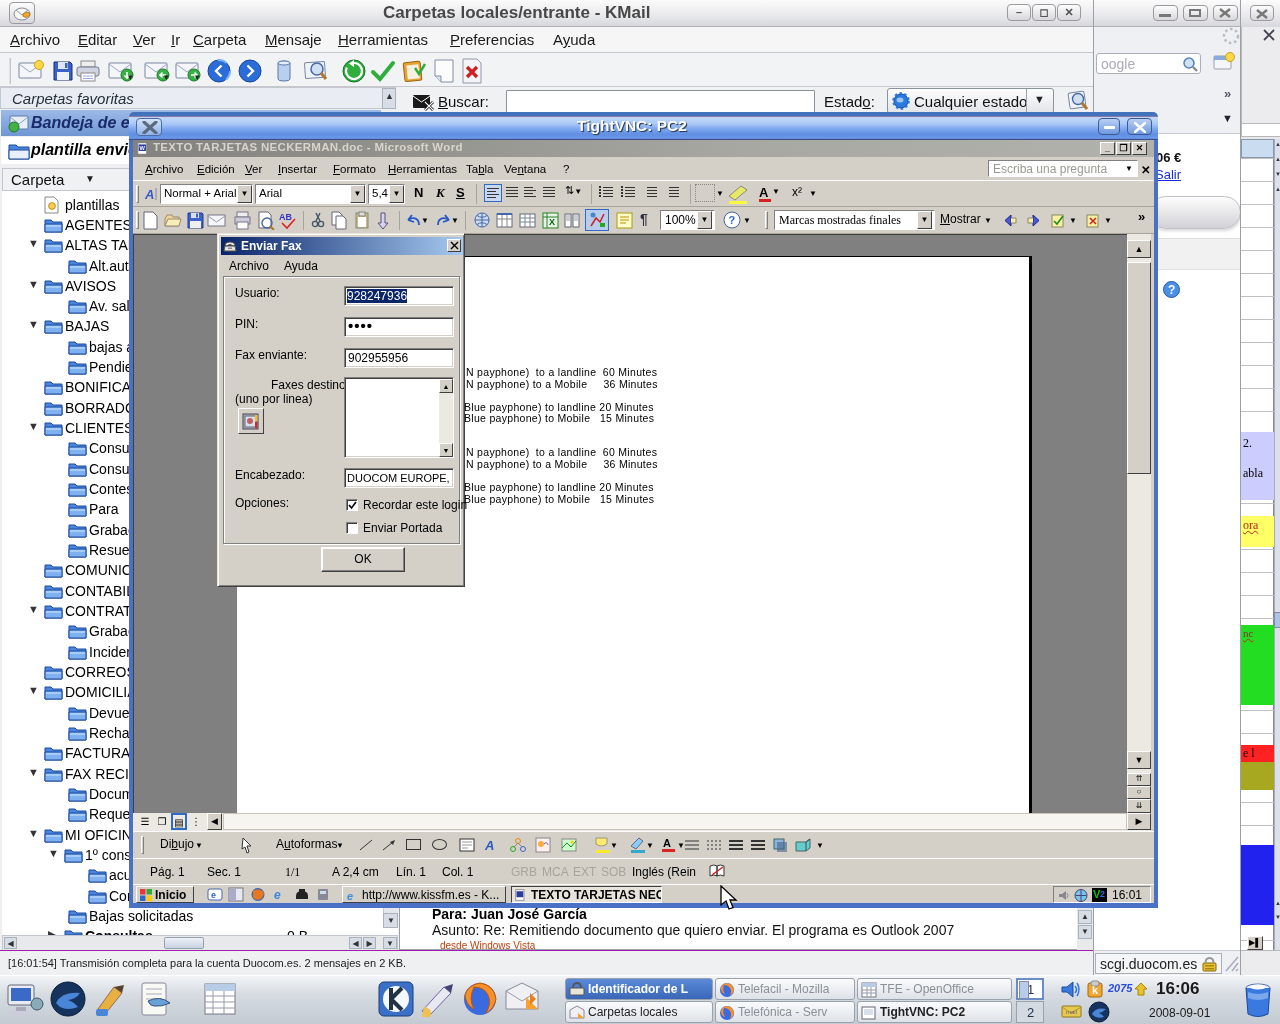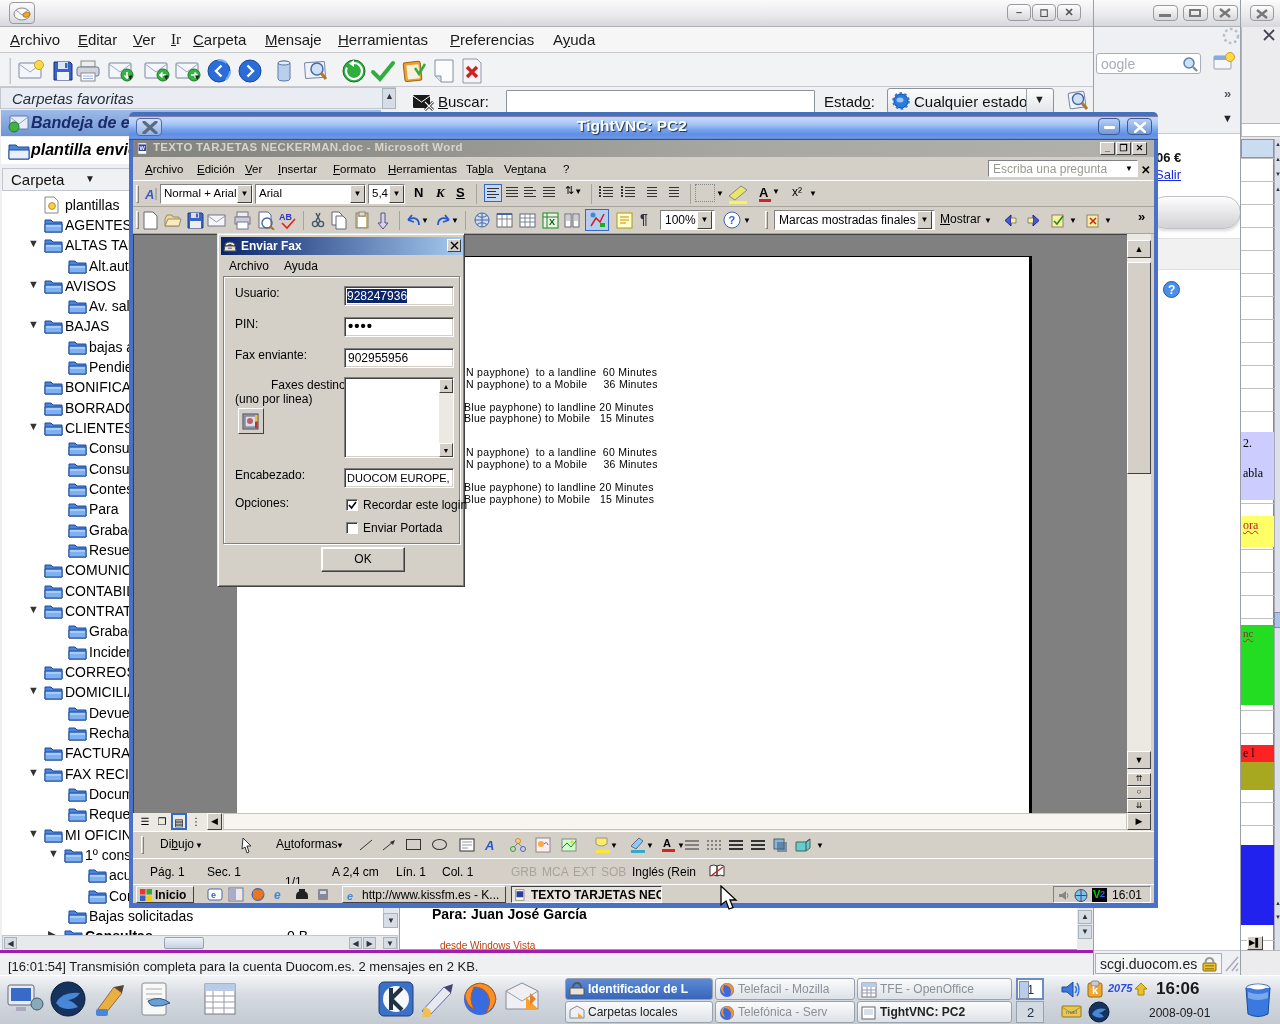--- a/index.html
+++ b/index.html
@@ -21,21 +21,21 @@
 #carp-h{position:absolute;left:2px;top:168px;width:394px;height:23px;background:#f0f1f3;border:1px solid #c2c7ce;font-size:15px;color:#111;}
 #tree{position:absolute;left:2px;top:191px;width:396px;height:744px;background:#fff;overflow:hidden;font-size:14px;color:#000;}
 .trow{position:absolute;left:0;height:20px;white-space:nowrap;}
 #tree-sb{position:absolute;left:2px;top:935px;width:396px;height:16px;background:#e8e9eb;border:1px solid #c2c7ce;}
 
 #search{position:absolute;left:398px;top:87px;width:695px;height:29px;background:#f0f1f3;border-bottom:1px solid #c9c9cd;}
 
 #msglist{position:absolute;left:398px;top:116px;width:695px;height:792px;background:#fff;}
 #preview{position:absolute;left:399px;top:820px;width:678px;height:130px;background:#fff;border:1px solid #9aa0a8;border-right:none;}
 #prev-sb{position:absolute;left:1077px;top:820px;width:16px;height:130px;background:#e8e9eb;}
-#km-status{position:absolute;left:0;top:950px;width:1093px;height:27px;background:#eff0f2;border-top:3px solid #a21caf;font-size:13px;color:#1a1a1a;}
+#km-status{position:absolute;left:0;top:950px;width:1093px;height:27px;background:#eff0f2;border-top:1px solid #a21caf;font-size:11px;color:#1a1a1a;}
 
 #ffx{position:absolute;left:1093px;top:0;width:147px;height:975px;background:#fef9c3;border-left:1px solid #9aa0a8;}
 
 #ooo{position:absolute;left:1240px;top:0;width:40px;height:975px;background:#e8e8ea;border-left:1px solid #9aa0a8;}
 
 #vnc{position:absolute;left:129px;top:112px;width:1029px;height:796px;}
 #vnc-title{position:absolute;left:0;top:0;width:1029px;height:28px;border-radius:5px 5px 0 0;background:linear-gradient(#4272bc 0%,#4272bc 13%,#8a7aaa 16%,#c2daf8 20%,#aac8f6 42%,#7aa4ee 62%,#618ee2 80%,#6a98ea 94%,#2a2a5e 100%);}
 #vnc-body{position:absolute;left:0;top:28px;width:1029px;height:768px;background:#4a70c8;}
 #vnc-view{position:absolute;left:4px;top:0px;width:1021px;height:763px;background:#d4d0c8;overflow:hidden;}
 
@@ -48,29 +48,30 @@
 <div id="scr">
 <div id="kmail">
   <div id="km-title">
 <div class="ab" style="left:9px;top:2px;width:26px;height:22px;border:1px solid #9a9aa0;border-radius:4px;background:linear-gradient(#fdfdfd,#d8d8dc);">
           <svg class="ab" style="left:3px;top:3px;" width="18" height="15" viewBox="0 0 18 15">
             <ellipse cx="9" cy="8" rx="8" ry="6" fill="#f8f8f2" stroke="#889"></ellipse>
             <path d="M3 4 L9 9 L15 4" stroke="#99a" fill="none"></path>
             <path d="M10 8 Q16 4 17 9 Q13 13 10 10Z" fill="#f0a828" stroke="#b87818"></path>
           </svg>
         </div>
+    <div class="t">Carpetas locales/entrante - KMail</div>
     <div class="kbtn" style="left:1007px;">–</div>
     <div class="kbtn" style="left:1032px;">◻</div>
     <div class="kbtn" style="left:1057px;">✕</div>
   </div>
   <div id="km-menu">
     <span style="left:10px;"><u>A</u>rchivo</span>
         <span style="left:78px;"><u>E</u>ditar</span>
     <span style="left:133px;"><u>V</u>er</span>
-        <span style="left:171px;font-family:Liberation Serif, serif;"><u>I</u>r</span>
+        <span style="left:171px;"><u>I</u>r</span>
     <span style="left:193px;"><u>C</u>arpeta</span>
         <span style="left:265px;"><u>M</u>ensaje</span>
     <span style="left:338px;"><u>H</u>erramientas</span>
         <span style="left:450px;"><u>P</u>referencias</span>
     <span style="left:553px;">A<u>y</u>uda</span>
   </div>
   <div id="km-tb">
         <div class="ab" style="left:8px;top:5px;width:3px;height:26px;background:linear-gradient(90deg,#fff,#b8bcc4);"></div>
         <svg class="ab" style="left:18px;top:6px;" width="26" height="24" viewBox="0 0 26 24">
           <rect x="1" y="4" width="22" height="15" rx="1" fill="#f4f6fb" stroke="#7a86a0"></rect>
@@ -516,20 +517,21 @@
 </div>
 <svg class="ab" style="left:668px;top:2px;" width="25" height="25" viewBox="0 0 25 25">
           <rect x="3" y="3" width="16" height="16" rx="2" fill="#eef2fa" stroke="#7a86a0" transform="rotate(-8 11 11)"></rect>
           <circle cx="12" cy="10" r="5.5" fill="#cfe0f4" stroke="#4868a8" stroke-width="1.4"></circle>
           <path d="M16 14 L21 20" stroke="#b07830" stroke-width="3"></path>
         </svg>
 </div>
   <div id="msglist"></div>
   <div id="preview">
     <div style="position:absolute;left:32px;top:85px;font-weight:bold;font-size:14px;">Para: Juan José García</div>
+    <div style="position:absolute;left:32px;top:101px;font-size:14px;color:#111;">Asunto: Re: Remitiendo documento que quiero enviar. El programa es Outlook 2007</div>
     <div style="position:absolute;left:40px;top:119px;font-size:10px;color:#c2410c;">desde Windows Vista</div>
   </div>
   <div id="prev-sb">
 <div class="ab" style="left:1px;top:90px;width:14px;height:14px;background:#d7dde6;border:1px solid #aab2bc;">
           <span class="ab" style="left:2px;top:1px;font-size:8px;color:#333;">▲</span>
         </div>
 <div class="ab" style="left:1px;top:105px;width:14px;height:14px;background:#d7dde6;border:1px solid #aab2bc;">
           <span class="ab" style="left:2px;top:1px;font-size:8px;color:#333;">▼</span>
         </div>
 </div>
@@ -903,21 +905,21 @@
               <span class="ab" style="left:4px;top:2px;">100%</span>
               <div class="ab" style="left:36px;top:0px;width:15px;height:18px;background:#d4d0c8;border:1px solid;border-color:#fff #404040 #404040 #fff;font-size:8px;text-align:center;line-height:16px;">▼</div>
             </div>
             <svg class="ab" style="left:590px;top:4px;" width="19" height="19" viewBox="0 0 19 19">
               <circle cx="9" cy="9" r="8" fill="#fff" stroke="#46a"></circle>
               <text x="5.5" y="13" font-size="11" fill="#36c" font-weight="bold">?</text>
             </svg>
             <span class="ab" style="left:610px;top:9px;font-size:8px;">▼</span>
             <div class="ab" style="left:632px;top:4px;width:3px;height:18px;border:1px solid;border-color:#fff #808080 #808080 #fff;"></div>
             <div class="ab w95in" style="left:641px;top:3px;width:161px;height:20px;">
-              <span class="ab" style="left:4px;top:2px;white-space:nowrap;">Marcas mostradas finales</span>
+              <span class="ab" style="left:4px;top:2px;white-space:nowrap;font-family:Liberation Serif, serif;">Marcas mostradas finales</span>
               <div class="ab" style="left:142px;top:0px;width:15px;height:18px;background:#d4d0c8;border:1px solid;border-color:#fff #404040 #404040 #fff;font-size:8px;text-align:center;line-height:16px;">▼</div>
             </div>
             <span class="ab" style="left:807px;top:5px;"><u>M</u>ostrar</span>
             <span class="ab" style="left:851px;top:9px;font-size:8px;">▼</span>
             <svg class="ab" style="left:867px;top:4px;" width="19" height="19" viewBox="0 0 19 19">
               <path d="M11 4 L5 9.5 L11 15 Z" fill="#4858d8" stroke="#228"></path>
               <path d="M11 7 L16 7 L16 12 L11 12" fill="#f8f0a0" stroke="#886"></path>
             </svg>
             <svg class="ab" style="left:892px;top:4px;" width="19" height="19" viewBox="0 0 19 19">
               <path d="M8 4 L14 9.5 L8 15 Z" fill="#4858d8" stroke="#228"></path>
@@ -1038,21 +1040,21 @@
             </svg>
             <svg class="ab" style="left:660px;top:4px;" width="20" height="18" viewBox="0 0 20 18">
               <path d="M3 6 L13 6 L17 3 L17 12 L13 15 L3 15 Z" fill="#6cc" stroke="#466"></path>
               <path d="M13 6 L13 15 M13 6 L17 3" stroke="#355" fill="none"></path>
             </svg>
             <span class="ab" style="left:683px;top:9px;font-size:8px;">▼</span>
           </div>
           <div class="ab" style="left:0;top:718px;width:1021px;height:26px;background:#d4d0c8;border-top:1px solid #fff;font-size:12px;color:#000;">
             <span class="ab" style="left:17px;top:6px;">Pág. 1</span>
             <span class="ab" style="left:74px;top:6px;">Sec. 1</span>
-            <span class="ab" style="left:152px;top:16px;">1/1</span>
+            <span class="ab" style="left:152px;top:6px;font-family:Liberation Serif, serif;">1/1</span>
             <span class="ab" style="left:199px;top:6px;">A 2,4 cm</span>
             <span class="ab" style="left:263px;top:6px;">Lín. 1</span>
             <span class="ab" style="left:309px;top:6px;">Col. 1</span>
             <span class="ab" style="left:378px;top:6px;color:#a8a49c;">GRB</span>
             <span class="ab" style="left:409px;top:6px;color:#a8a49c;">MCA</span>
             <span class="ab" style="left:440px;top:6px;color:#a8a49c;">EXT</span>
             <span class="ab" style="left:468px;top:6px;color:#a8a49c;">SOB</span>
             <span class="ab" style="left:499px;top:6px;">Inglés (Rein</span>
             <svg class="ab" style="left:575px;top:4px;" width="20" height="16" viewBox="0 0 20 16">
               <path d="M2 3 Q6 1 9 3 L9 13 Q6 11 2 13 Z M9 3 Q12 1 16 3 L16 13 Q12 11 9 13 Z" fill="#fff" stroke="#333"></path>

